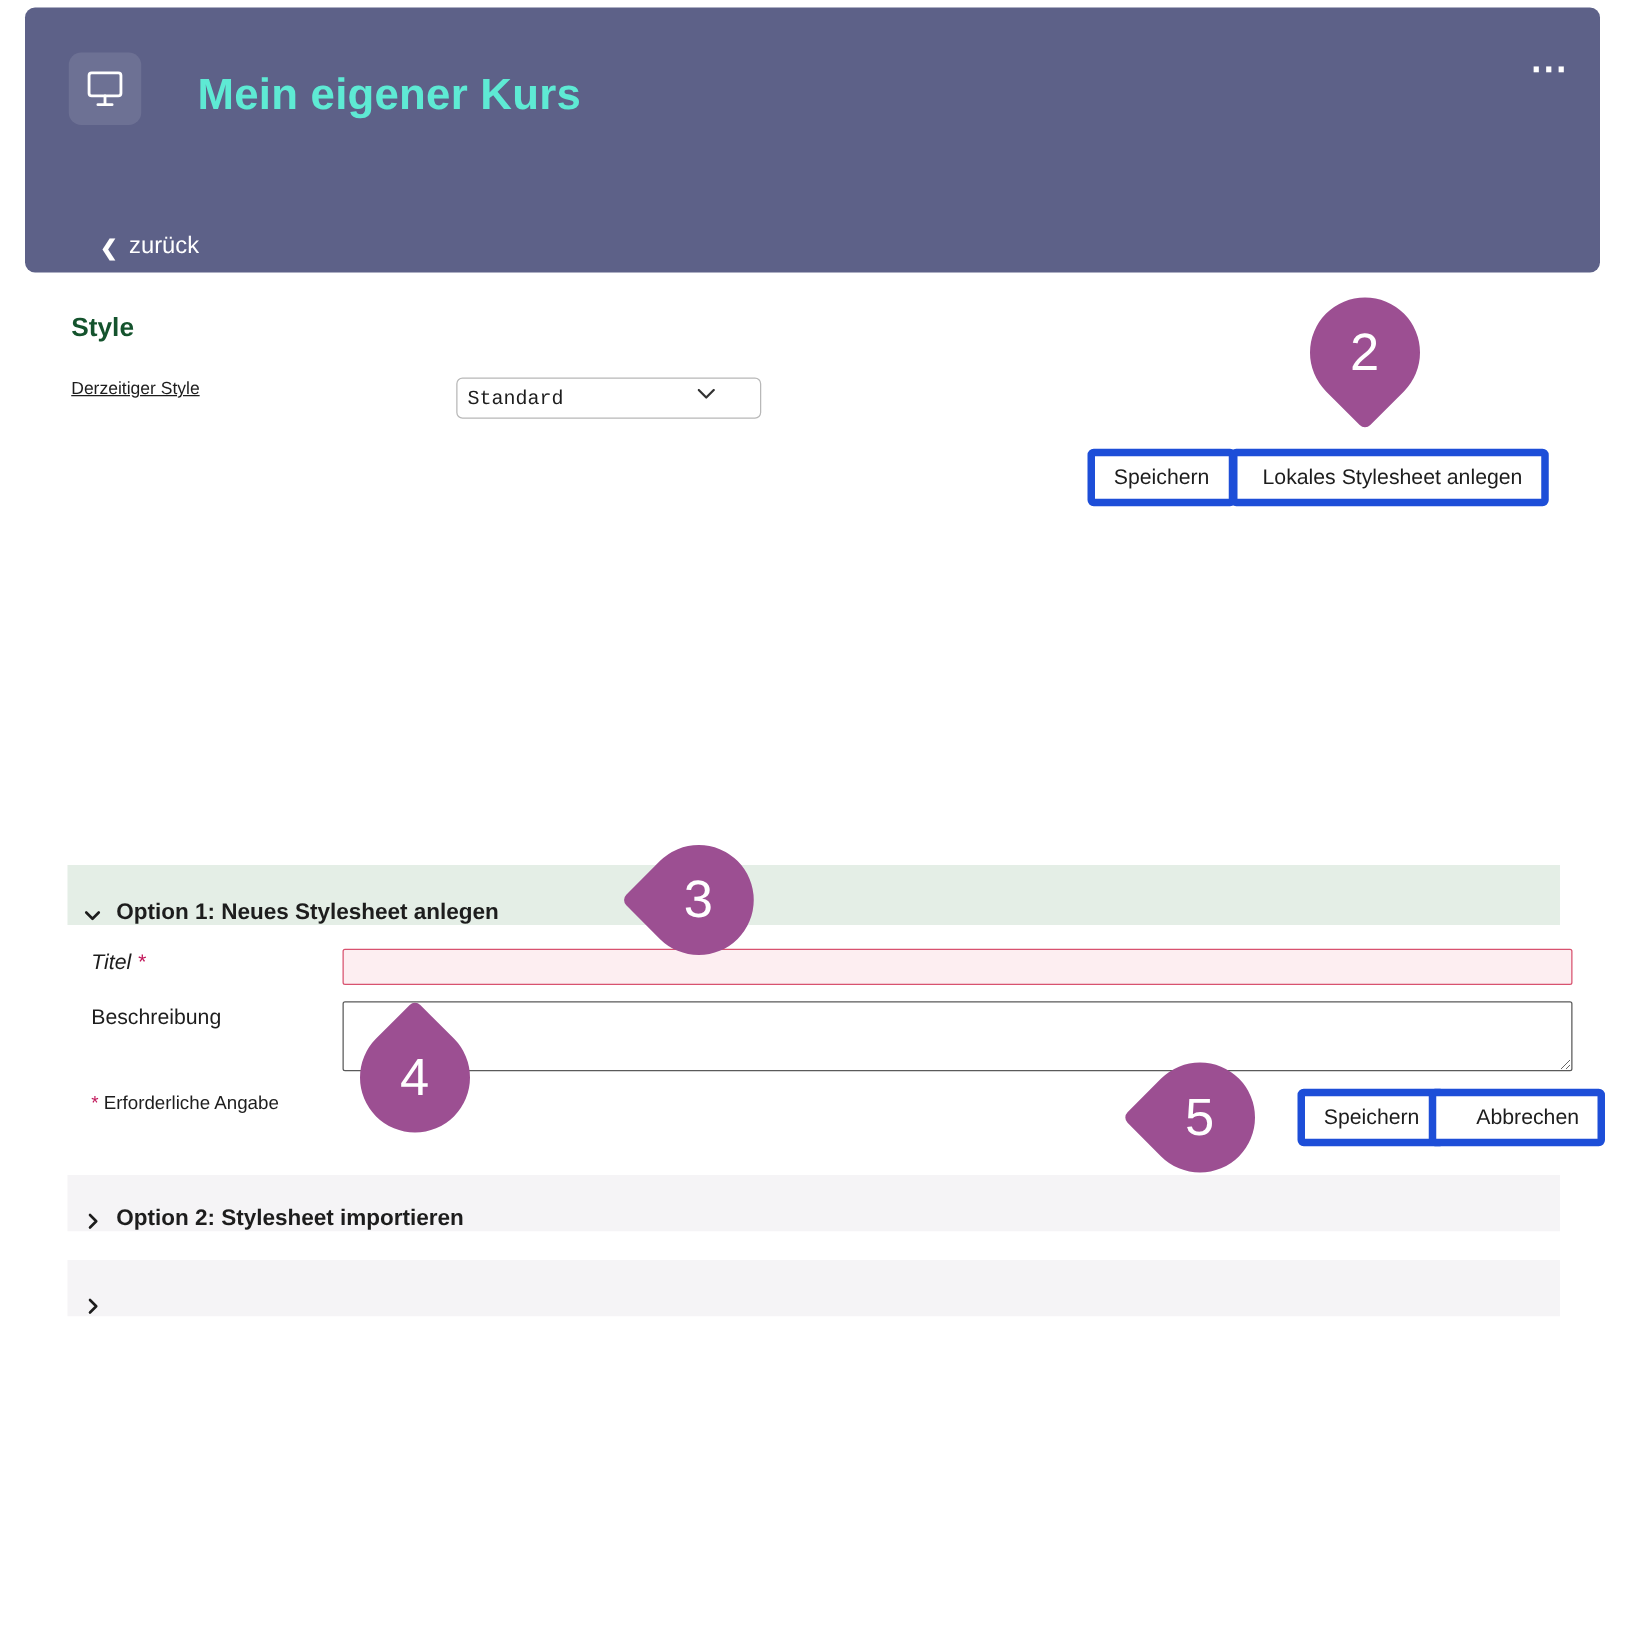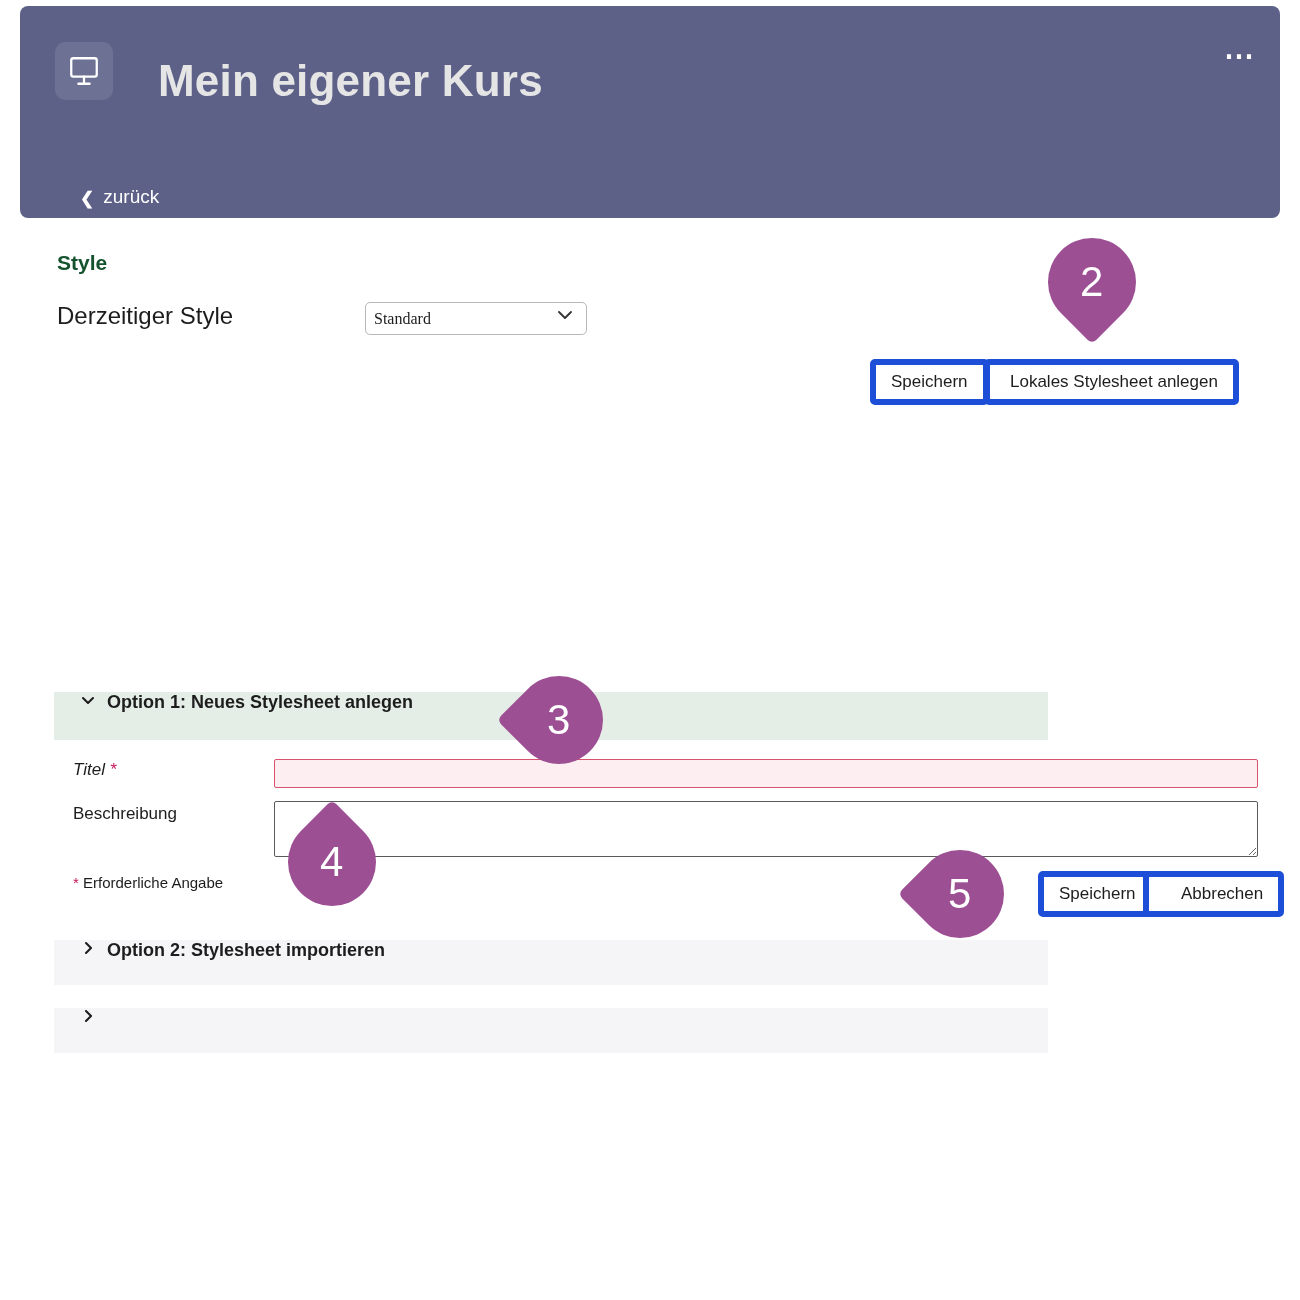--- a/index.html
+++ b/index.html
@@ -36,23 +36,23 @@
     border-radius: 10px;
     display: flex;
     align-items: center;
     justify-content: center;
   }
   .header-icon-box svg { display: block; }
   .header-title {
     position: absolute;
     left: 138px;
     top: 50px;
-    font-size: 44px;
-    font-weight: bold;
-    color: #e5e5e5;
+    font-size: 35px;
+    font-weight: bold;
+    color: #5eead4;
     letter-spacing: 0.2px;
   }
   .header-dots {
     position: absolute;
     right: 24px;
     top: 40px;
     font-size: 30px;
     line-height: 20px;
     color: #ffffff;
     letter-spacing: 2px;
@@ -84,31 +84,32 @@
     left: 57px;
     top: 251px;
     font-size: 21px;
     font-weight: bold;
     color: #14532d;
   }
   .style-label {
     position: absolute;
     left: 57px;
     top: 302px;
-    font-size: 24px;
-    color: #1d1d1d;
+    font-size: 14px;
+    color: #1d1d1d;
+    text-decoration: underline;
   }
   .style-select {
     position: absolute;
     left: 365px;
     top: 302px;
-    width: 222px;
+    width: 244px;
     height: 33px;
     font-size: 16px;
-    font-family: Liberation Serif, serif;
+    font-family: Liberation Mono, monospace;
     color: #1d1d1d;
     background: #ffffff;
     border: 1px solid #b8b8b8;
     border-radius: 5px;
     padding: 0 8px;
     box-sizing: border-box;
     appearance: none;
     -webkit-appearance: none;
   }
   .select-chevron {
@@ -141,26 +142,26 @@
     position: absolute;
     left: 984px;
     top: 359px;
     padding-left: 20px;
   }
 
   
   .opt-header {
     position: absolute;
     left: 54px;
-    width: 994px;
+    width: 1194px;
     box-sizing: border-box;
     display: flex;
-    align-items: flex-start;
+    align-items: flex-end;
     gap: 11px;
-    padding: 0 26px;
+    padding: 0 12px;
     font-size: 18px;
     font-weight: bold;
     color: #1d1d1d;
     cursor: pointer;
   }
   .opt1 {
     top: 692px;
     height: 48px;
     background: #e4eee6;
   }

